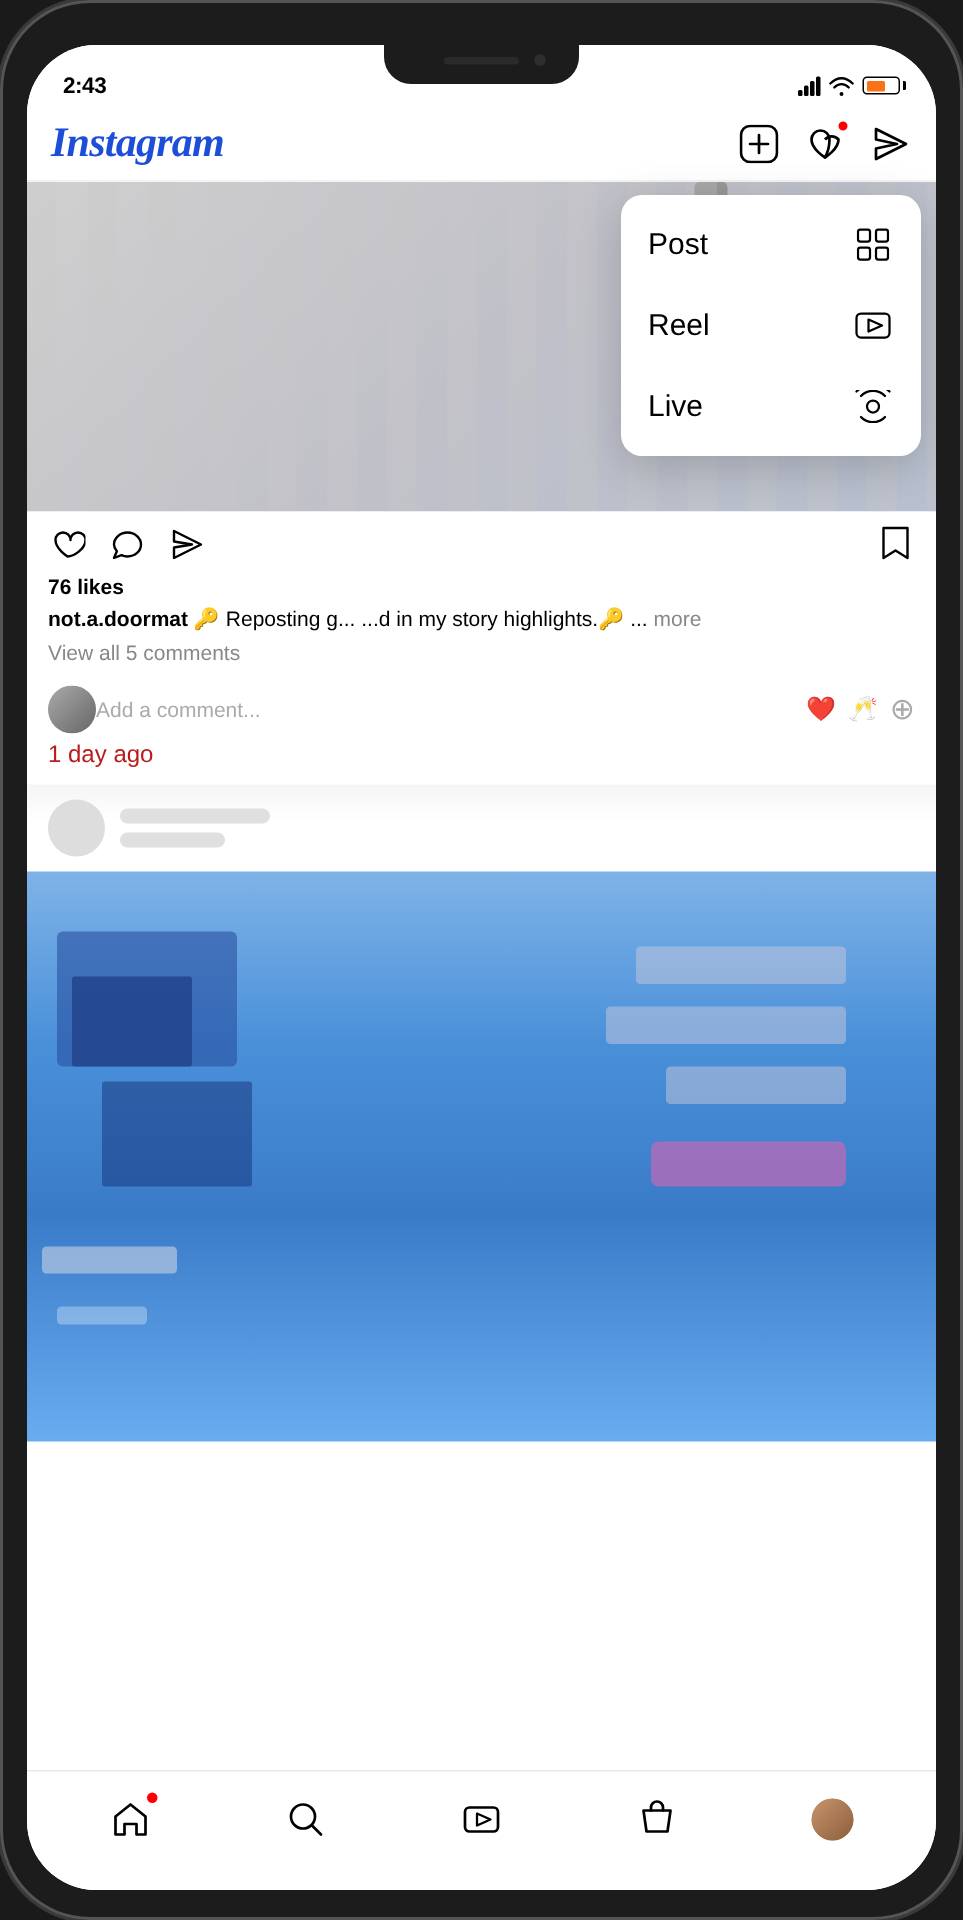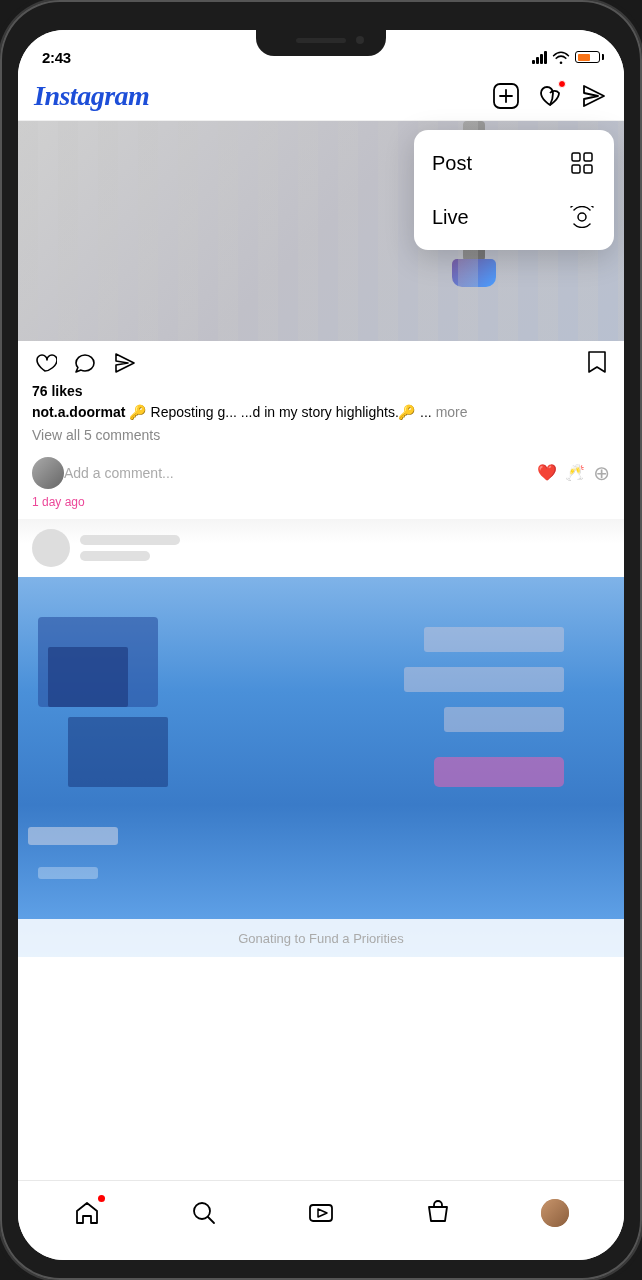--- a/index.html
+++ b/index.html
@@ -312,22 +312,22 @@
       font-size: 14px;
       color: #aaa;
     }
     .comment-reactions {
       display: flex;
       gap: 8px;
       align-items: center;
       font-size: 16px;
     }
     .timestamp {
-      font-size: 12px;
-      color: #ec4899;
+      font-size: 16px;
+      color: #b91c1c;
       padding: 0 14px 10px;
     }
 
     
     .blurred-section {
       background: linear-gradient(180deg, #f5f5f5 0%, #fff 5%);
       height: 490px;
       position: relative;
       overflow: hidden;
     }
@@ -560,42 +560,48 @@
 
             <div class="pixel-block" style="left:20px;top:40px;width:120px;height:90px;background:rgba(40,80,160,0.6);border-radius:4px;"></div>
             <div class="pixel-block" style="left:30px;top:70px;width:80px;height:60px;background:rgba(30,60,130,0.7);"></div>
             <div class="pixel-block" style="left:50px;top:140px;width:100px;height:70px;background:rgba(20,50,120,0.5);"></div>
             <div class="pixel-block" style="right:60px;top:50px;width:140px;height:25px;background:rgba(200,200,220,0.5);border-radius:3px;"></div>
             <div class="pixel-block" style="right:60px;top:90px;width:160px;height:25px;background:rgba(200,200,220,0.5);border-radius:3px;"></div>
             <div class="pixel-block" style="right:60px;top:130px;width:120px;height:25px;background:rgba(200,200,220,0.5);border-radius:3px;"></div>
             <div class="pixel-block" style="right:60px;top:180px;width:130px;height:30px;background:rgba(220,100,180,0.6);border-radius:5px;"></div>
             <div class="pixel-block" style="left:10px;top:250px;width:90px;height:18px;background:rgba(200,210,230,0.6);border-radius:3px;"></div>
             <div class="pixel-block" style="left:20px;top:290px;width:60px;height:12px;background:rgba(255,255,255,0.3);border-radius:3px;"></div>
-            <div style="position:absolute;bottom:0;left:0;right:0;background:rgba(255,255,255,0.85);padding:10px;text-align:center;">
-              <span style="font-size:13px;color:#aaa;">Gonating to Fund a Priorities</span>
-            </div>
           </div>
         </div>
       </div>
 
       <div class="dropdown-menu">
 
         <div class="dropdown-item">
           <span>Post</span>
           <div class="dropdown-icon">
             <svg width="22" height="22" viewBox="0 0 22 22" fill="none">
               <rect x="1" y="1" width="8" height="8" rx="1.5" stroke="#000" stroke-width="1.5"></rect>
               <rect x="13" y="1" width="8" height="8" rx="1.5" stroke="#000" stroke-width="1.5"></rect>
               <rect x="1" y="13" width="8" height="8" rx="1.5" stroke="#000" stroke-width="1.5"></rect>
               <rect x="13" y="13" width="8" height="8" rx="1.5" stroke="#000" stroke-width="1.5"></rect>
             </svg>
           </div>
         </div>
 
 
+        <div class="dropdown-item">
+          <span>Reel</span>
+          <div class="dropdown-icon">
+            <svg width="24" height="24" viewBox="0 0 24 24" fill="none">
+              <rect x="1" y="4" width="22" height="16" rx="3" stroke="#000" stroke-width="1.5"></rect>
+              <polygon points="9,8 18,12 9,16" stroke="#000" stroke-width="1.5" stroke-linejoin="round" fill="none"></polygon>
+            </svg>
+          </div>
+        </div>
 
         <div class="dropdown-item">
           <span>Live</span>
           <div class="dropdown-icon">
             <svg width="26" height="22" viewBox="0 0 26 22" fill="none">
               <ellipse cx="13" cy="11" rx="4" ry="4" stroke="#000" stroke-width="1.5"></ellipse>
               <path d="M5 4a11 11 0 0116 0" stroke="#000" stroke-width="1.5" stroke-linecap="round" fill="none"></path>
               <path d="M2 1a16 16 0 0122 0" stroke="#000" stroke-width="1.5" stroke-linecap="round" fill="none"></path>
               <path d="M5 18a11 11 0 0016 0" stroke="#000" stroke-width="1.5" stroke-linecap="round" fill="none"></path>
             </svg>

